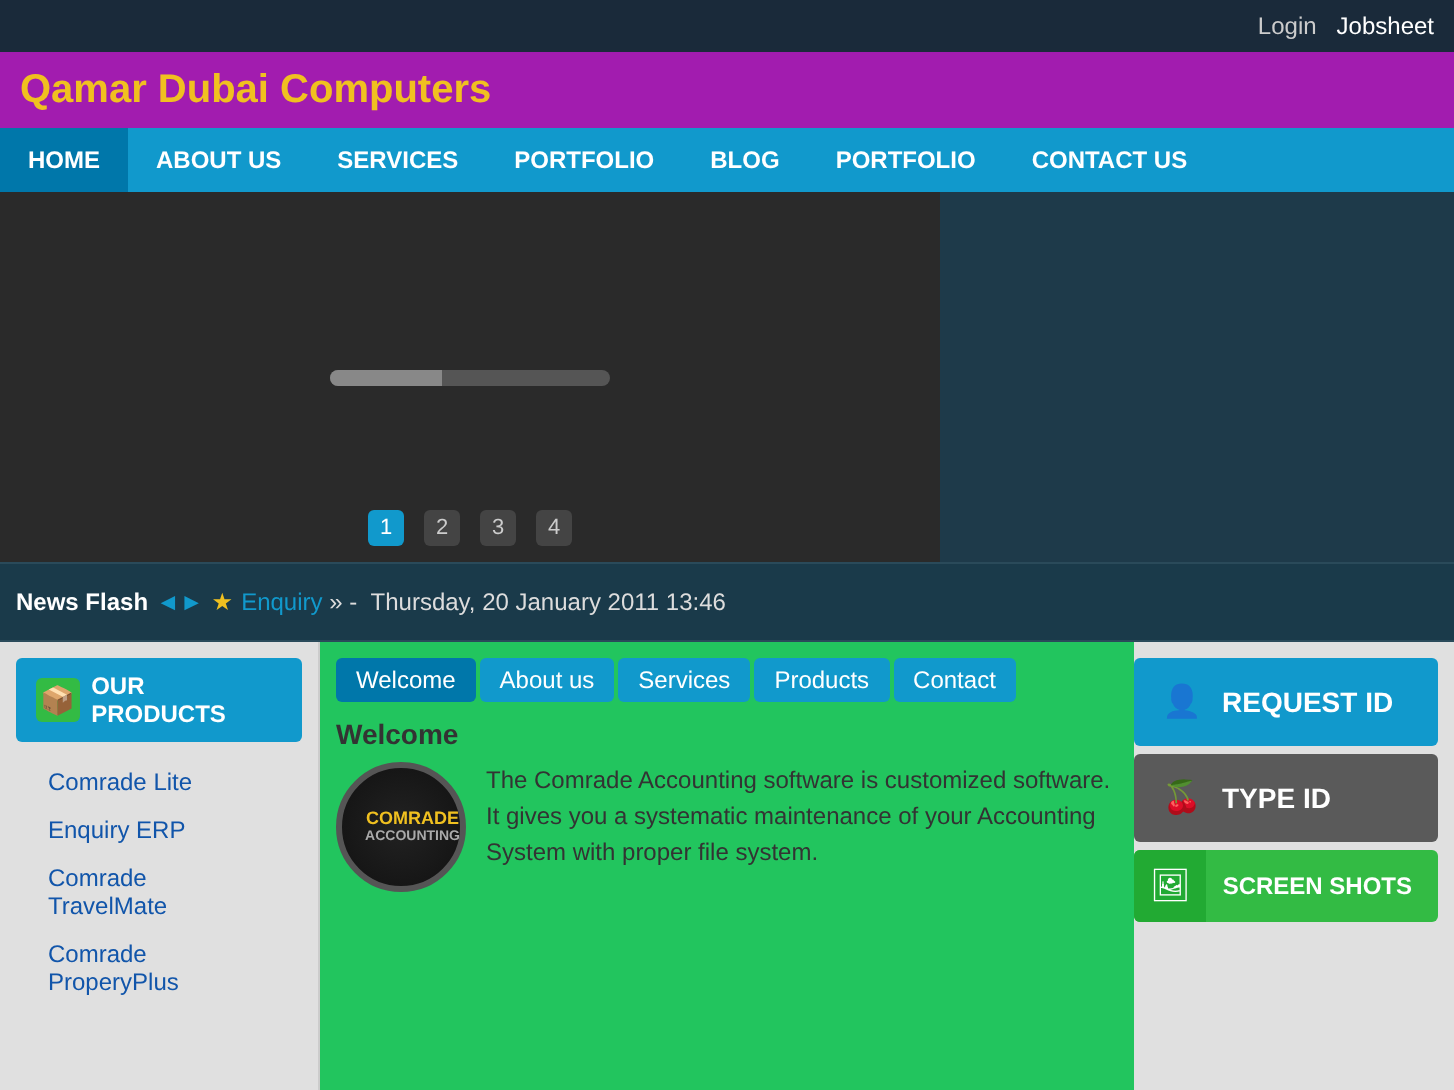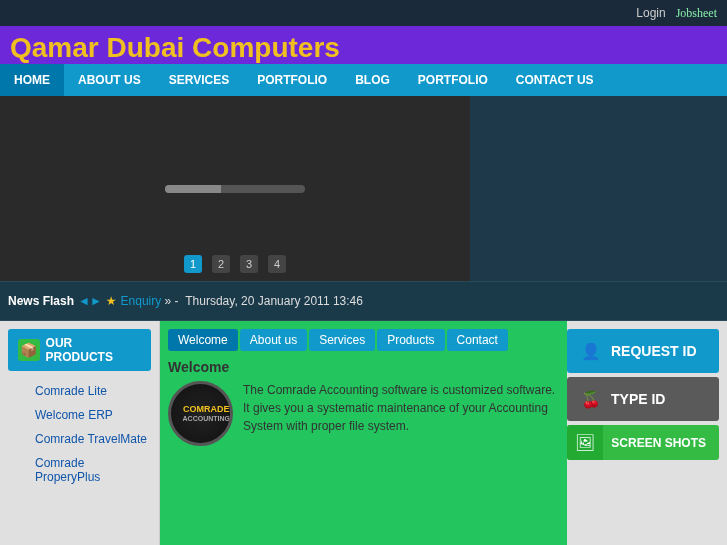--- a/index.html
+++ b/index.html
@@ -10,31 +10,32 @@
       background: #1a2a3a;
       height: 26px;
       display: flex;
       align-items: center;
       justify-content: flex-end;
       padding: 0 10px;
       gap: 10px;
     }
     #top-bar span { font-size: 12px; }
     #login-link { color: #ccc; cursor: pointer; }
-    #jobsheet-link { color: #86efac; cursor: pointer; font-family: Liberation Serif, serif; }
+    #jobsheet-link { color: #ffffff; cursor: pointer; }
 
     
     #site-title {
-      background: #6d28d9;
+      background: #a21caf;
       padding: 6px 10px;
       color: #f0c020;
-      font-size: 28px;
+      font-size: 20px;
       font-weight: bold;
       height: 38px;
       display: flex;
+      align-items: center;
     }
 
     
     #nav {
       background: #1199cc;
       height: 32px;
       display: flex;
       align-items: center;
     }
     .nav-item {
@@ -160,24 +161,23 @@
       display: flex;
       align-items: center;
       justify-content: center;
       color: white;
       font-size: 14px;
     }
     .sidebar-link {
       display: block;
       color: #1155aa;
       font-size: 12px;
-      padding: 5px 11px;
+      padding: 5px 24px;
       cursor: pointer;
       text-decoration: none;
-      margin-left: 24px;
     }
 
     
     #center-content {
       flex: 1;
       padding: 8px;
       background: #22c55e;
       overflow: hidden;
     }
     
@@ -331,21 +331,21 @@
 
 <div id="main">
 
   <div id="sidebar">
     <div id="our-products-btn">
       <div id="our-products-icon">📦</div>
       <span>OUR PRODUCTS</span>
     </div>
     <div id="sidebar-links">
         <a class="sidebar-link">Comrade Lite</a>
-        <a class="sidebar-link">Welcome ERP</a>
+        <a class="sidebar-link">Enquiry ERP</a>
         <a class="sidebar-link">Comrade TravelMate</a>
         <a class="sidebar-link">Comrade ProperyPlus</a>
       </div>
   </div>
 
   <div id="center-content">
     <div id="tabs">
         <button class="tab active">Welcome</button>
         <button class="tab">About us</button>
         <button class="tab">Services</button>

